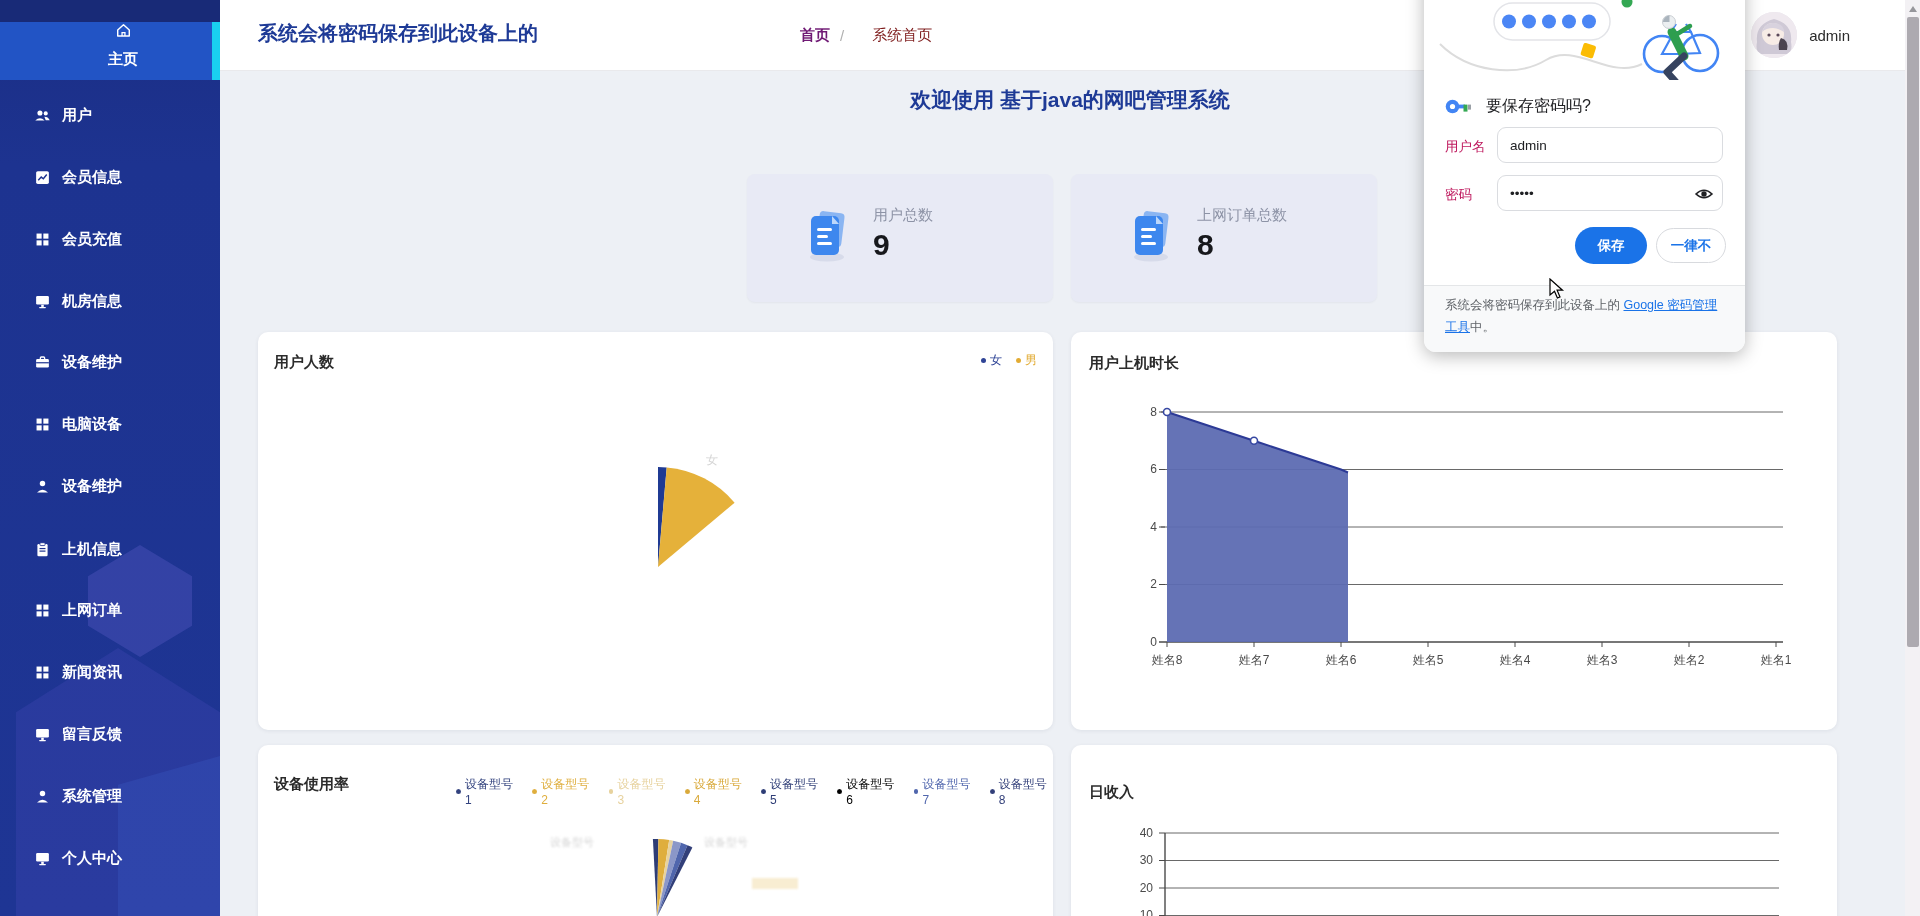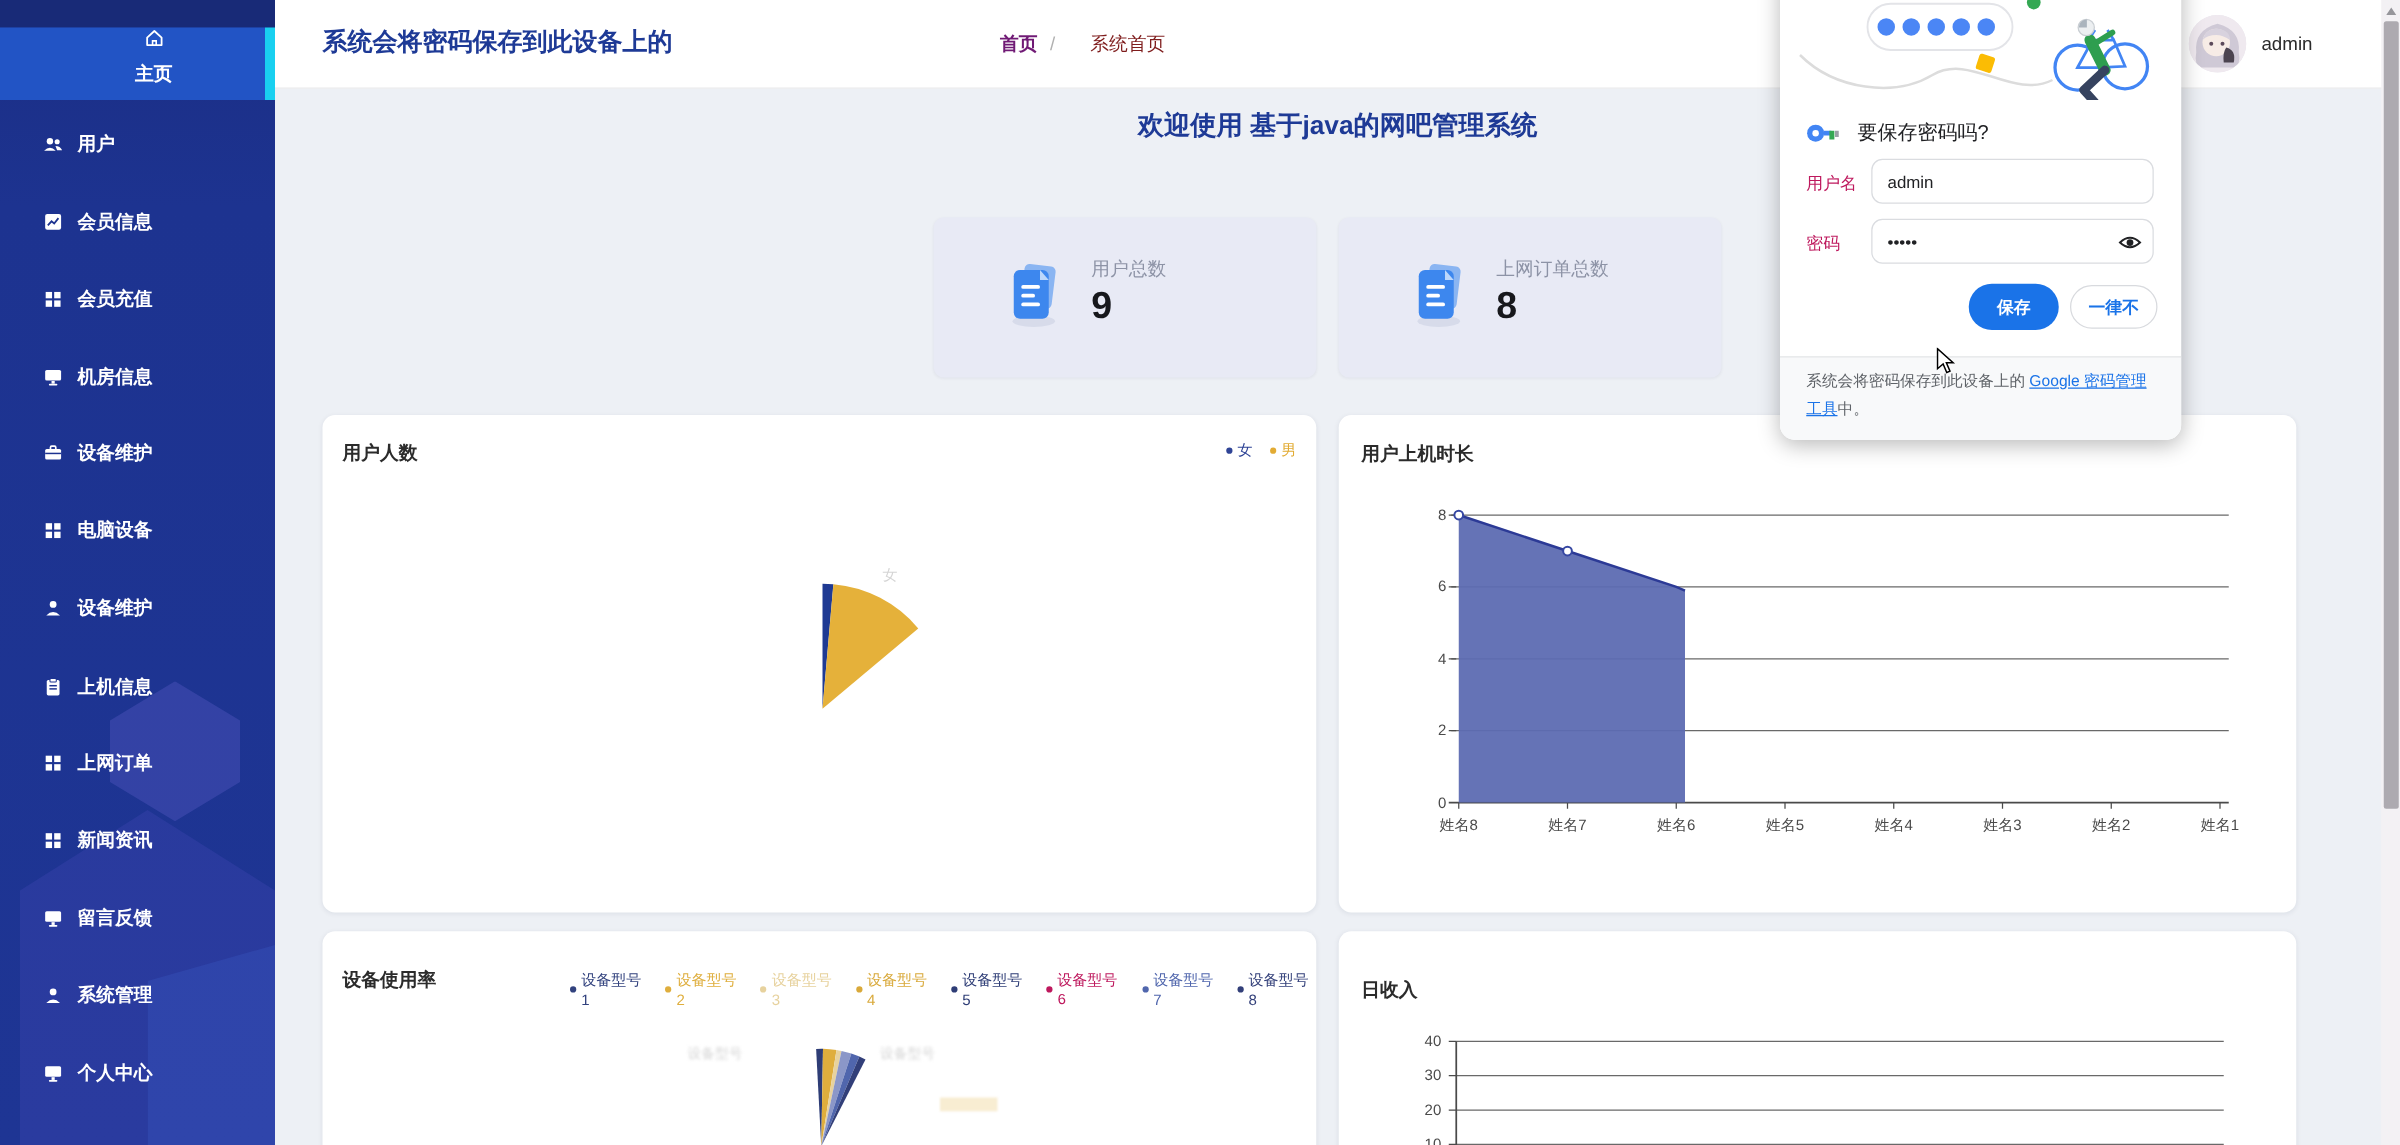--- a/index.html
+++ b/index.html
@@ -390,21 +390,21 @@
           <span>设备型号3</span>
         </span>
       <span class="lg-item" style="color: rgb(217, 169, 58);">
           <span class="lg-dot"></span>
           <span>设备型号4</span>
         </span>
       <span class="lg-item" style="color: rgb(46, 61, 118);">
           <span class="lg-dot"></span>
           <span>设备型号5</span>
         </span>
-      <span class="lg-item" style="color: #be185d; font-family: Liberation Mono, monospace;">
+      <span class="lg-item" style="color: #000000;">
           <span class="lg-dot"></span>
           <span>设备型号6</span>
         </span>
       <span class="lg-item" style="color: rgb(80, 102, 173);">
           <span class="lg-dot"></span>
           <span>设备型号7</span>
         </span>
       <span class="lg-item" style="color: rgb(50, 63, 121);">
           <span class="lg-dot"></span>
           <span>设备型号8</span>

